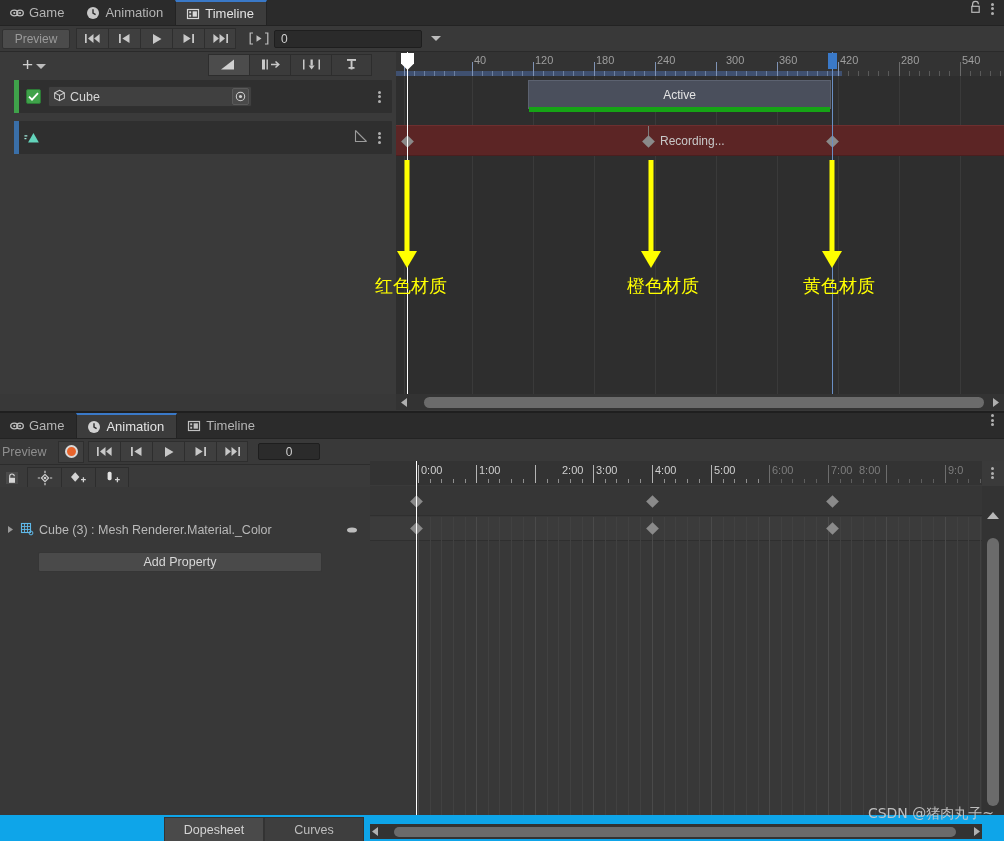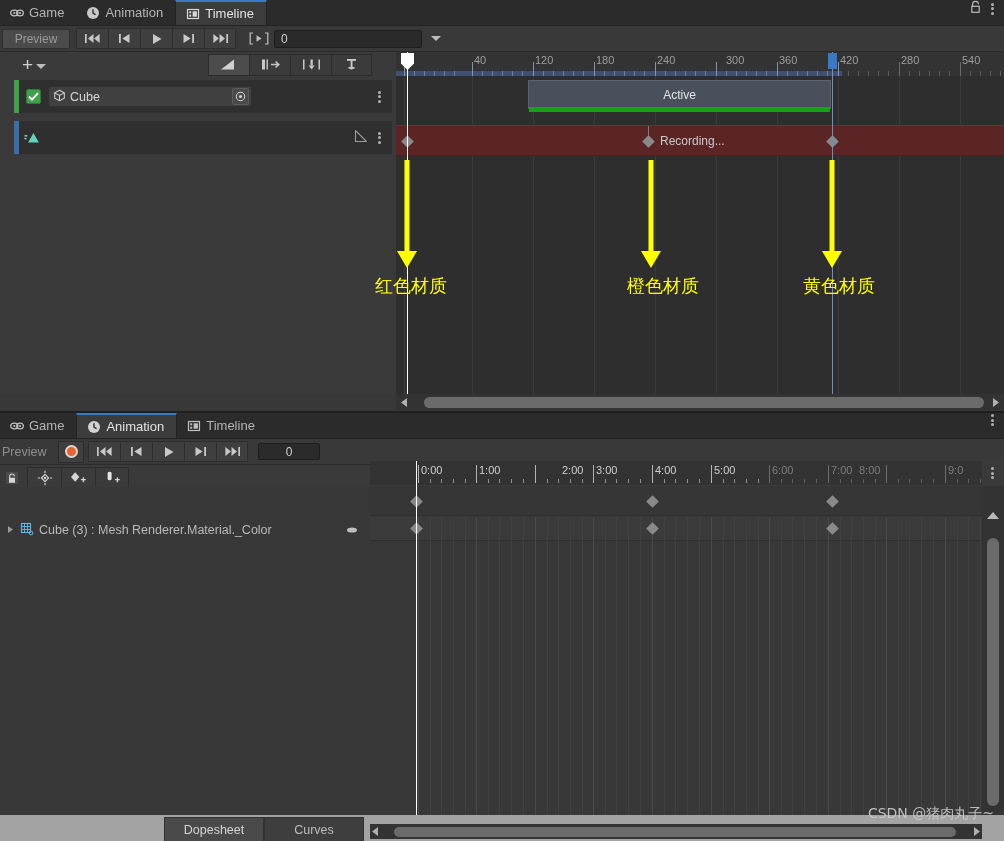--- a/index.html
+++ b/index.html
@@ -197,21 +197,21 @@
   .kf-band-a { position:absolute; left:0; right:0; top:0; height:30px; background:#363636; border-bottom:1px solid #2f2f2f; }
   .kf-band-b { position:absolute; left:0; right:0; top:31px; height:24px; background:#3b3b3b; border-bottom:1px solid #2f2f2f; }
   .an-grid { position:absolute; top:31px; bottom:0; width:1px; background:#414141; }
   .an-grid.major { background:#4a4a4a; }
 
   .vscroll { position:absolute; right:0; top:484px; width:22px; height:331px; background:#333333; }
   .vthumb { position:absolute; left:5px; top:52px; width:12px; height:268px; background:#6b6b6b; border-radius:6px; }
   .vtri { position:absolute; left:5px; top:26px; width:0;height:0;
           border-left:6px solid transparent;border-right:6px solid transparent;border-bottom:7px solid #b8b8b8; }
 
-  .an-footer { position:absolute; left:0; bottom:0; width:1004px; height:26px; background:#a3a3a3; }
+  .an-footer { position:absolute; left:0; bottom:0; width:1004px; height:26px; background:#0ea5e9; }
   .foot-tabs { position:absolute; left:164px; bottom:0; display:flex; }
   .foot-tab { width:100px;height:24px; background:#4a4a4a; border:1px solid #333; border-bottom:none;
               display:flex;align-items:center;justify-content:center; color:#d4d4d4; font-size:12.5px; }
   .foot-tab.dim { background:#3e3e3e; color:#bdbdbd; }
   .an-hscroll { position:absolute; left:370px; bottom:2px; width:612px; height:15px; background:#333; display:flex; align-items:center; }
   .an-hscroll .thumb { position:absolute; height:10px; background:#6b6b6b; border-radius:5px; }
 
   .watermark { position:absolute; right:10px; bottom:18px; color:#c9c9c9; font-size:14px;
                font-family:"DejaVu Sans", sans-serif; opacity:.92; }
 </style>
@@ -754,20 +754,21 @@
               <circle cx="11" cy="11" r="1.9" fill="none" stroke="#5fb8e8" stroke-width="1"></circle>
             </svg>
         </span>
         <span>Cube (3) : Mesh Renderer.Material._Color</span>
         <span style="margin-left:auto; margin-right:12px">
           <svg width="12" height="8" viewBox="0 0 12 8">
               <ellipse cx="6" cy="4" rx="5" ry="2.6" fill="#bdbdbd"></ellipse>
             </svg>
         </span>
       </div>
+      <div class="add-prop">Add Property</div>
     </div>
 
     <div class="an-right" style="top:73px; height:331px; left:370px; width:612px;">
       <div class="kf-band-a"></div>
       <div class="kf-band-b"></div>
       <div id="an-gridlines">
           <div class="an-grid major" style="left: 48px;"></div>
           <div class="an-grid" style="left: 59.7px;"></div>
           <div class="an-grid" style="left: 71.4px;"></div>
           <div class="an-grid" style="left: 83.1px;"></div>

